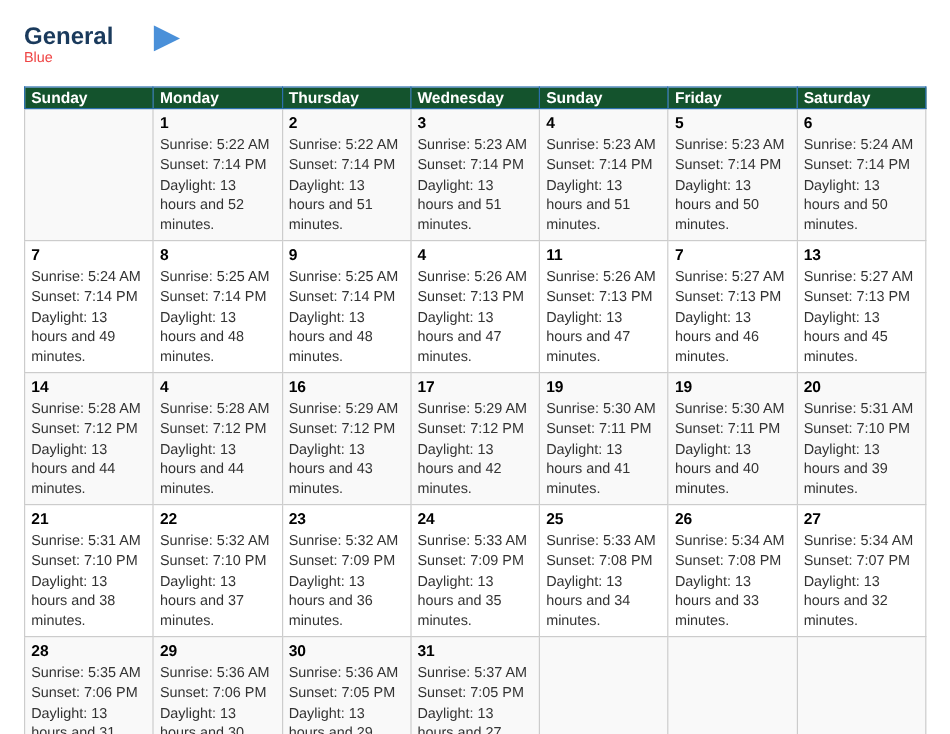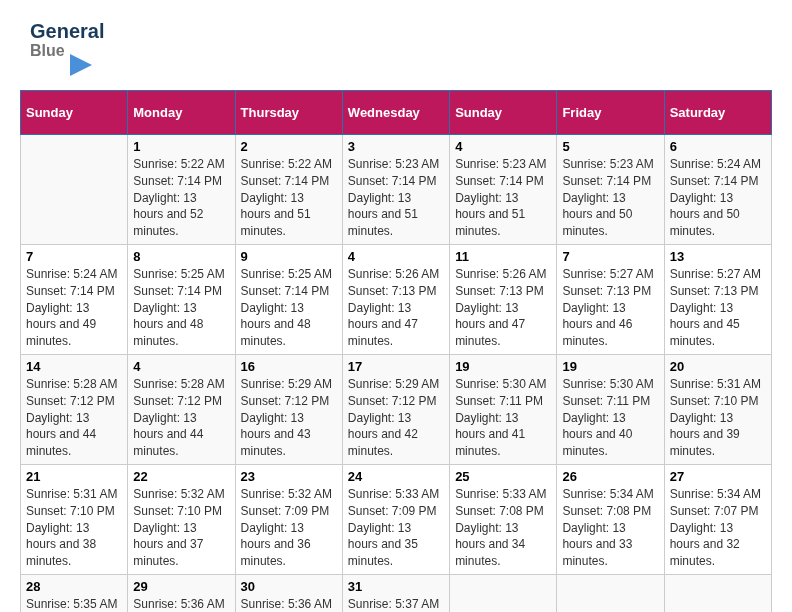--- a/index.html
+++ b/index.html
@@ -32,24 +32,24 @@
     .location-title {
       font-size: 18px;
       color: #1a1a1a;
     }
     table {
       width: 100%;
       border-collapse: collapse;
       font-size: 11px;
     }
     thead tr th {
-      background-color: #be185d;
+      background-color: #14532d;
       color: #fff;
       text-align: left;
-      padding: 14px 5px;
+      padding: 1px 5px;
       font-size: 13px;
       font-weight: bold;
       border: 1px solid #2c6fad;
       margin-left: 35px;
     }
     tbody tr td {
       border: 1px solid #ccc;
       vertical-align: top;
       padding: 4px 5px;
       width: calc(100% / 7);
@@ -69,26 +69,26 @@
       font-size: 12px;
       color: #333;
       line-height: 1.4;
     }
   </style>
 </head>
 <body>
 
 <div class="header-area">
   <div class="logo">
-    <div style="display:flex; align-items: center; gap:6px;flex-direction:column;">
+    <div style="display:flex; align-items: center; gap:6px;">
       <div style="position:relative; width:52px; height:42px;">
         <div style="position:absolute; top:0; left:0; font-size:20px; font-weight:bold; color:#1a3a5c; line-height:1.1;">
           <span style="color:#1a3a5c;">General</span>
         </div>
-        <div style="position:absolute; top:22px; left:0; font-size:16px; font-weight:bold; color:#737373; line-height:1.1;">Blue</div>
+        <div style="position:absolute; top:22px; left:0; font-size:12px; font-weight:normal; color:#ef4444; line-height:1.1;">Blue</div>
         <div style="position:absolute; top:6px; right:-14px; width:0; height:0; border-top: 12px solid #4a90d9; border-left: 0px solid transparent; border-right: 0px solid transparent; border-bottom: 0px solid transparent;">
           
         </div>
       </div>
       <div style="margin-left: 50px; margin-top:-14px;">
         <svg width="22" height="22" viewBox="0 0 22 22">
           <polygon points="0,0 22,11 0,22" fill="#4a90d9"></polygon>
         </svg>
       </div>
     </div>

